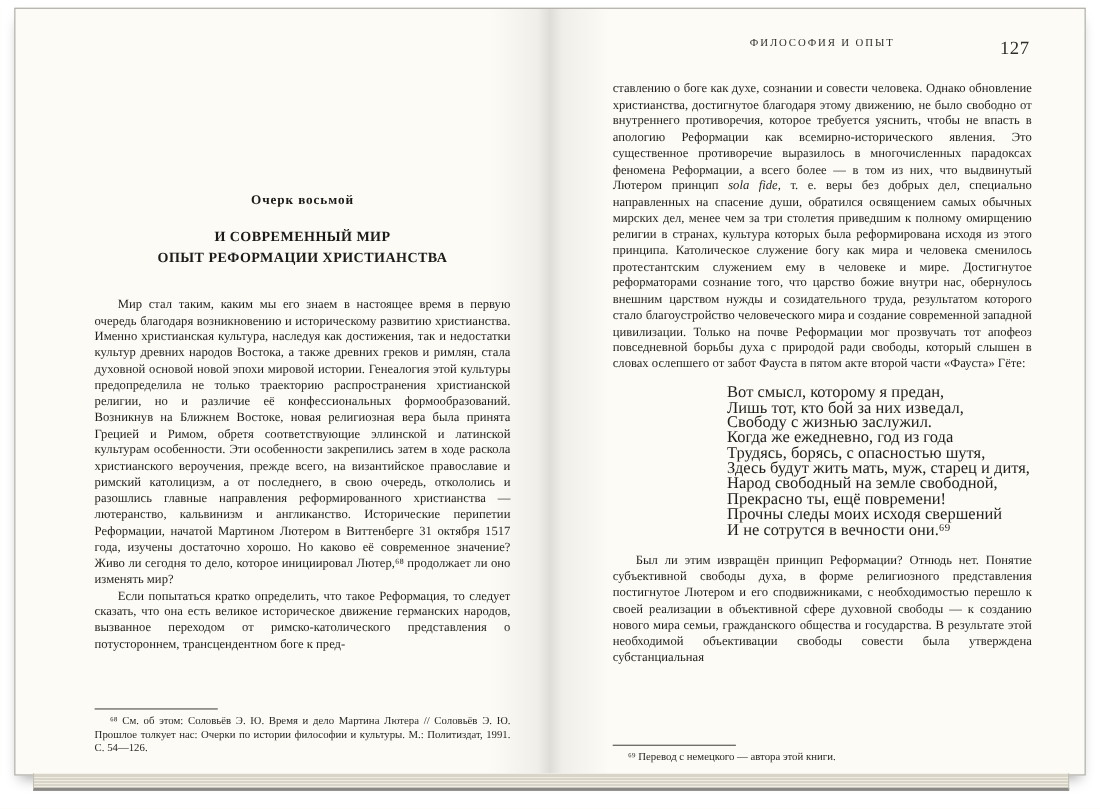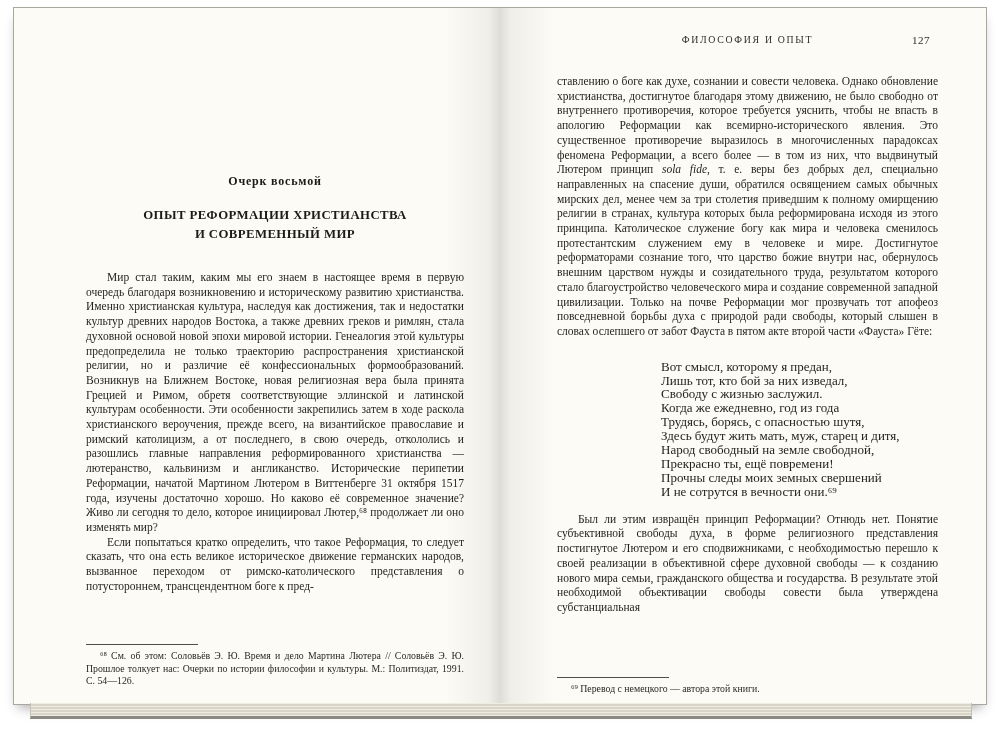--- a/index.html
+++ b/index.html
@@ -41,42 +41,42 @@
   .body-text{
     font-size:11.5px;line-height:14.7px;text-align:justify;
   }
   .para{text-indent:21px;}
   .para.no-indent{text-indent:0;}
   .running{position:relative;height:13px;margin-bottom:27px;}
   .running-title{
     text-align:center;font-size:9.8px;letter-spacing:1.7px;color:#2f2e2c;
   }
   .page-num{
-    position:absolute;right:8px;top:0;font-size:11px;color:#2f2e2c;letter-spacing:0.5px;
+    position:absolute;right:2px;top:0;font-size:17px;color:#2f2e2c;letter-spacing:0.5px;
   }
   .poem{
-    margin:21px 0 13px 104px;font-size:13px;line-height:13.9px;text-align:left;
+    margin:12px 0 13px 104px;font-size:15px;line-height:13.9px;text-align:left;
   }
   .footnote-block{position:absolute;bottom:0;left:0;right:0;}
   .footnote-rule{width:112px;border-top:1px solid #4f4d49;margin-bottom:5px;}
   .footnote-text{
     font-size:9.8px;line-height:12.6px;text-align:justify;text-indent:14px;color:#2a2826;
   }
   .it{font-style:italic;}
 </style>
 </head>
 <body>
 
 <div id="spread">
 
   <div class="col" id="left-col">
     <div class="chapter-label">Очерк восьмой</div>
     <div class="chapter-title">
+      <div>И СОВРЕМЕННЫЙ МИР</div>
       <div>ОПЫТ РЕФОРМАЦИИ ХРИСТИАНСТВА</div>
-      <div>И СОВРЕМЕННЫЙ МИР</div>
     </div>
     <div class="body-text para">Мир стал таким, каким мы его знаем в настоящее время в первую очередь благодаря возникновению и историческому развитию христианства. Именно христианская культура, наследуя как достижения, так и недостатки культур древних народов Востока, а также древних греков и римлян, стала духовной основой новой эпохи мировой истории. Генеалогия этой культуры предопределила не только траекторию распространения христианской религии, но и различие её конфессиональных формообразований. Возникнув на Ближнем Востоке, новая религиозная вера была принята Грецией и Римом, обретя соответствующие эллинской и латинской культурам особенности. Эти особенности закрепились затем в ходе раскола христианского вероучения, прежде всего, на византийское православие и римский католицизм, а от последнего, в свою очередь, откололись и разошлись главные направления реформированного христианства — лютеранство, кальвинизм и англиканство. Исторические перипетии Реформации, начатой Мартином Лютером в Виттенберге 31 октября 1517 года, изучены достаточно хорошо. Но каково её современное значение? Живо ли сегодня то дело, которое инициировал Лютер,⁶⁸ продолжает ли оно изменять мир?</div>
     <div class="body-text para">Если попытаться кратко определить, что такое Реформация, то следует сказать, что она есть великое историческое движение германских народов, вызванное переходом от римско-католического представления о потустороннем, трансцендентном боге к пред-</div>
 
     <div class="footnote-block">
       <div class="footnote-rule"></div>
       <div class="footnote-text">⁶⁸ См. об этом: Соловьёв Э. Ю. Время и дело Мартина Лютера // Соловьёв Э. Ю. Прошлое толкует нас: Очерки по истории философии и культуры. М.: Политиздат, 1991. С. 54—126.</div>
     </div>
   </div>
 
@@ -92,21 +92,21 @@
 
     <div class="poem">
       <div>Вот смысл, которому я предан,</div>
       <div>Лишь тот, кто бой за них изведал,</div>
       <div>Свободу с жизнью заслужил.</div>
       <div>Когда же ежедневно, год из года</div>
       <div>Трудясь, борясь, с опасностью шутя,</div>
       <div>Здесь будут жить мать, муж, старец и дитя,</div>
       <div>Народ свободный на земле свободной,</div>
       <div>Прекрасно ты, ещё повремени!</div>
-      <div>Прочны следы моих земных свершений</div>
+      <div>Прочны следы моих исходя свершений</div>
       <div>И не сотрутся в вечности они.⁶⁹</div>
     </div>
 
     <div class="body-text para">Был ли этим извращён принцип Реформации? Отнюдь нет. Понятие субъективной свободы духа, в форме религиозного представления постигнутое Лютером и его сподвижниками, с необходимостью перешло к своей реализации в объективной сфере духовной свободы — к созданию нового мира семьи, гражданского общества и государства. В результате этой необходимой объективации свободы совести была утверждена субстанциальная</div>
 
     <div class="footnote-block">
       <div class="footnote-rule"></div>
       <div class="footnote-text">⁶⁹ Перевод с немецкого — автора этой книги.</div>
     </div>
   </div>

